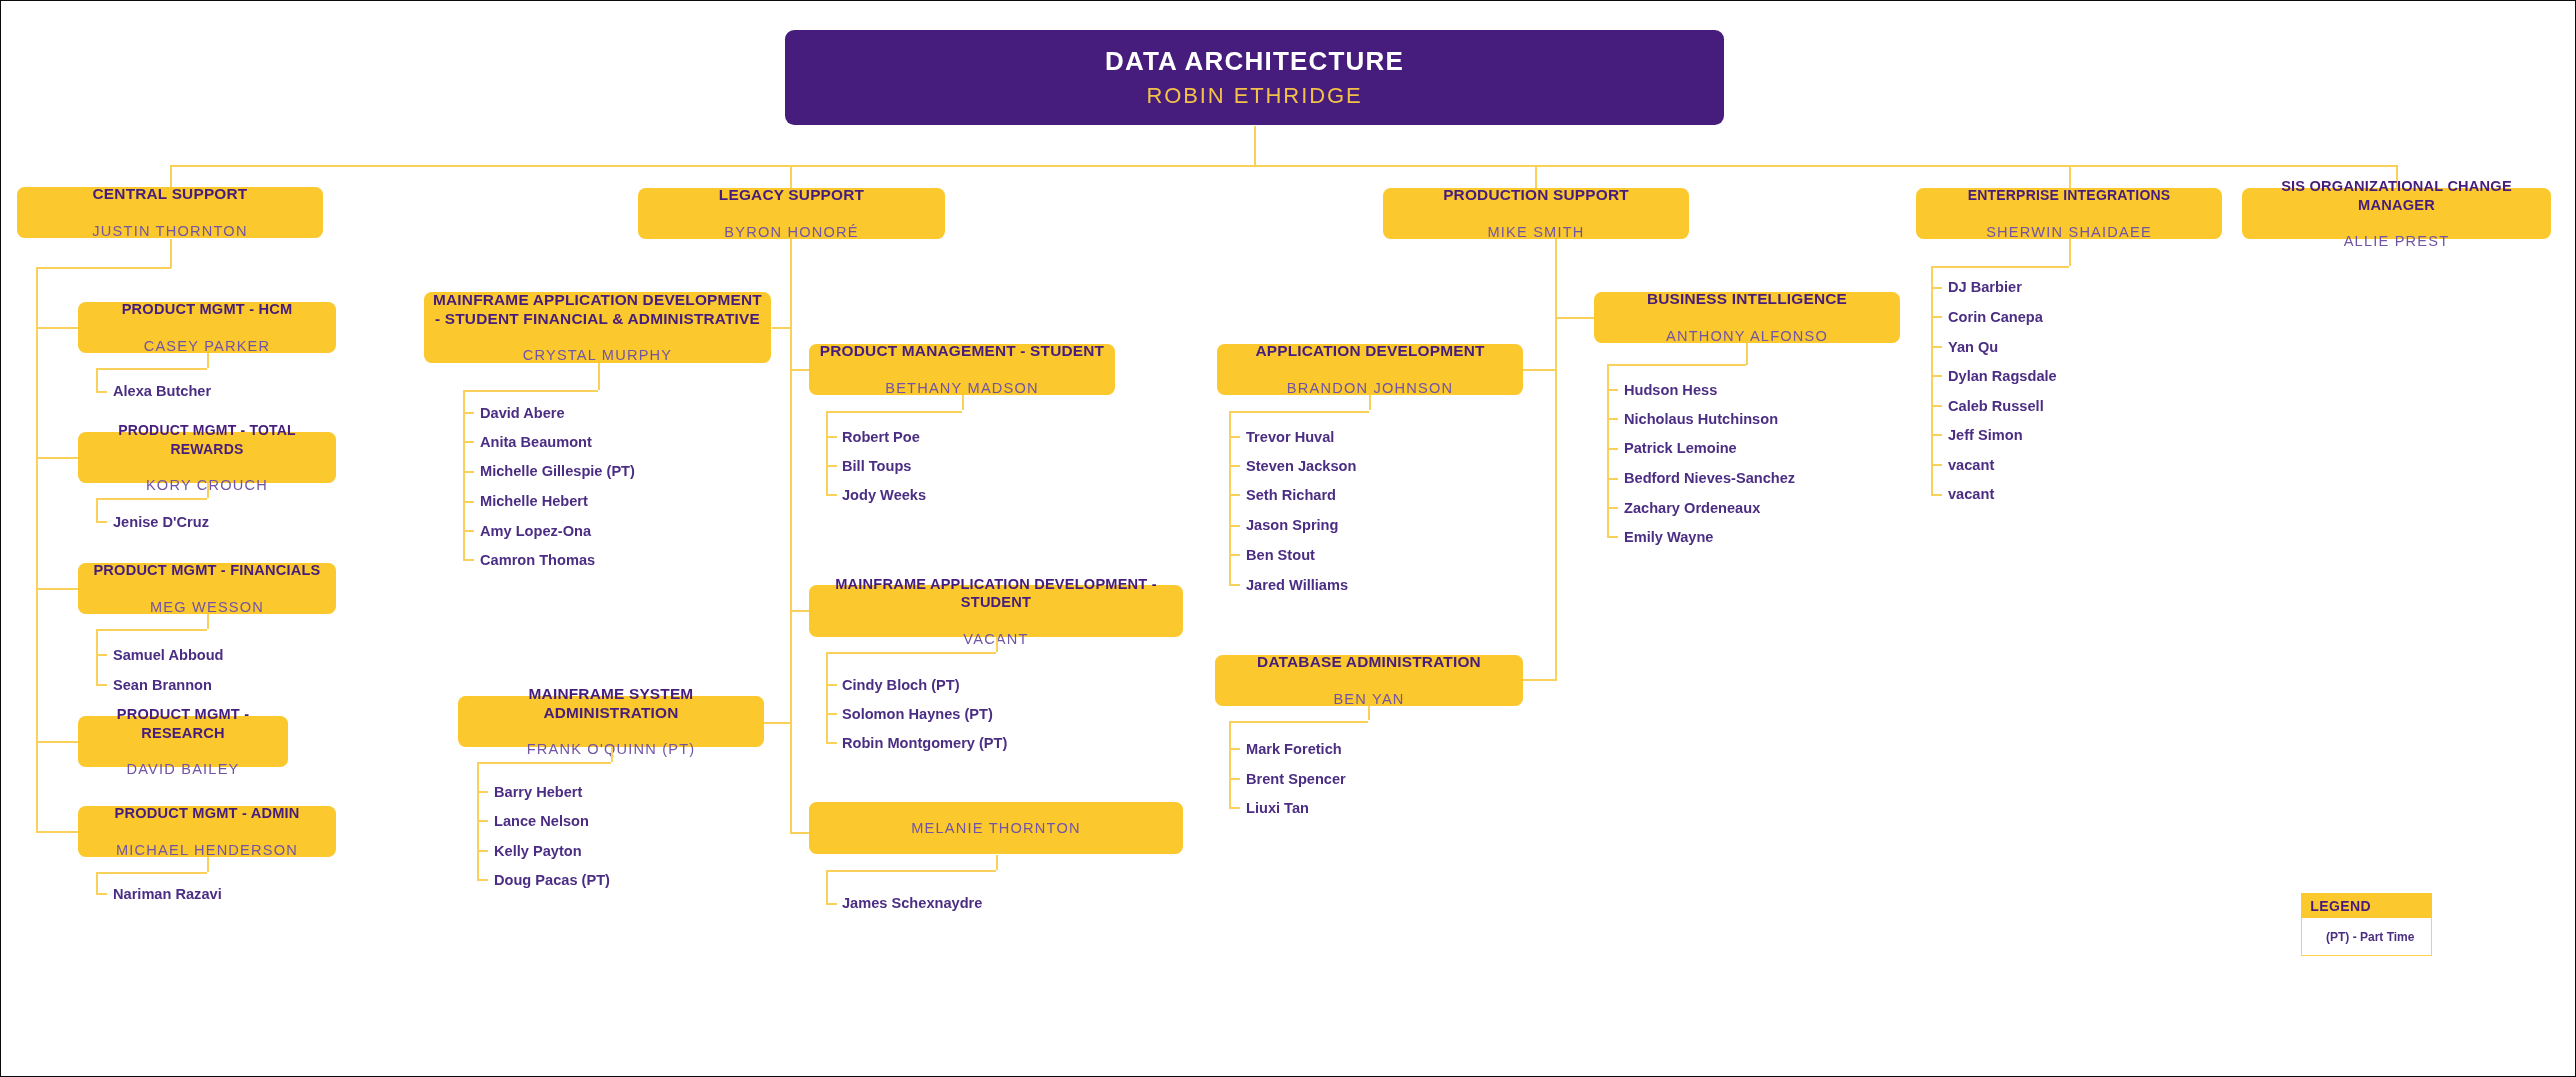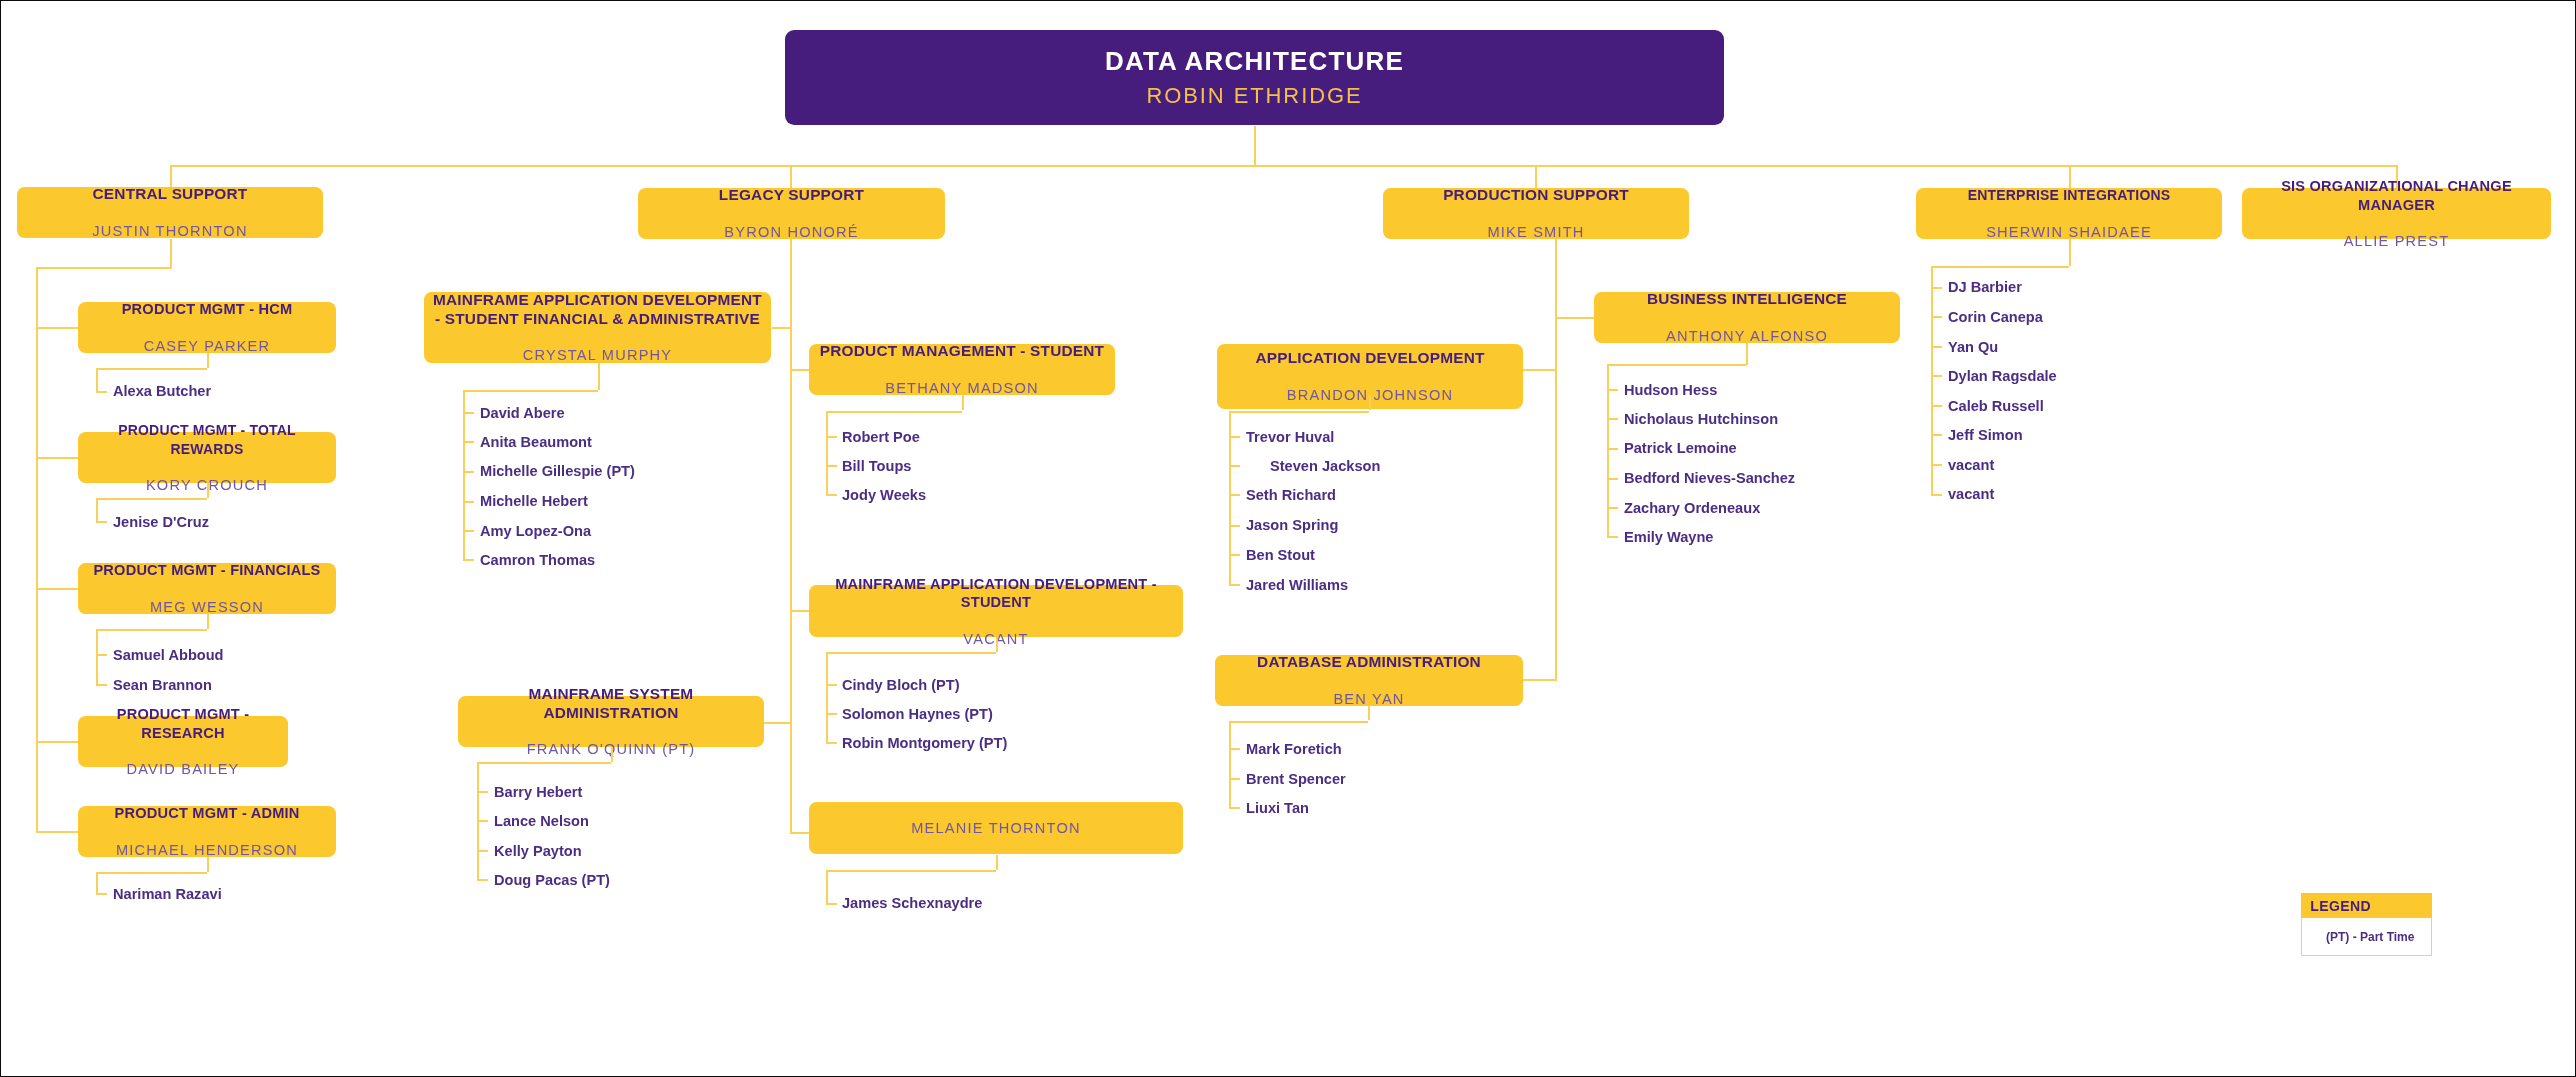--- a/index.html
+++ b/index.html
@@ -227,31 +227,31 @@
       <div class="line" style="left: 825px; top: 741px; width: 10.8px; height: 1.5px;"></div>
       <div class="report" style="left: 841px; top: 732px;">Robin Montgomery (PT)</div>
       <div class="box" style="left: 808px; top: 801px; width: 374px; height: 52px;">
         <div class="box-name">MELANIE THORNTON</div>
       </div>
       <div class="line" style="left: 995px; top: 854px; width: 1.5px; height: 15.4px;"></div>
       <div class="line" style="left: 825px; top: 869px; width: 170px; height: 1.5px;"></div>
       <div class="line" style="left: 825px; top: 869px; width: 1.5px; height: 33px;"></div>
       <div class="line" style="left: 825px; top: 902px; width: 10.8px; height: 1.5px;"></div>
       <div class="report" style="left: 841px; top: 892px;">James Schexnaydre</div>
-      <div class="box" style="left: 1216px; top: 343px; width: 306px; height: 65px;">
+      <div class="box" style="left: 1216px; top: 343px; width: 306px; height: 51px;">
         <div class="box-title">APPLICATION DEVELOPMENT</div>
         <div class="box-name">BRANDON JOHNSON</div>
       </div>
       <div class="line" style="left: 1368px; top: 394px; width: 1.5px; height: 15.4px;"></div>
       <div class="line" style="left: 1228px; top: 410px; width: 140px; height: 1.5px;"></div>
       <div class="line" style="left: 1228px; top: 410px; width: 1.5px; height: 174px;"></div>
       <div class="line" style="left: 1228px; top: 435px; width: 10.8px; height: 1.5px;"></div>
       <div class="report" style="left: 1245px; top: 426px;">Trevor Huval</div>
       <div class="line" style="left: 1228px; top: 464px; width: 10.8px; height: 1.5px;"></div>
-      <div class="report" style="left: 1245px; top: 455px; margin-left: 24px;">Steven Jackson</div>
+      <div class="report" style="left: 1245px; top: 455px;">Steven Jackson</div>
       <div class="line" style="left: 1228px; top: 493px; width: 10.8px; height: 1.5px;"></div>
       <div class="report" style="left: 1245px; top: 484px;">Seth Richard</div>
       <div class="line" style="left: 1228px; top: 524px; width: 10.8px; height: 1.5px;"></div>
       <div class="report" style="left: 1245px; top: 514px;">Jason Spring</div>
       <div class="line" style="left: 1228px; top: 553px; width: 10.8px; height: 1.5px;"></div>
       <div class="report" style="left: 1245px; top: 544px;">Ben Stout</div>
       <div class="line" style="left: 1228px; top: 583px; width: 10.8px; height: 1.5px;"></div>
       <div class="report" style="left: 1245px; top: 574px;">Jared Williams</div>
       <div class="box" style="left: 1214px; top: 654px; width: 308px; height: 51px;">
         <div class="box-title">DATABASE ADMINISTRATION</div>

